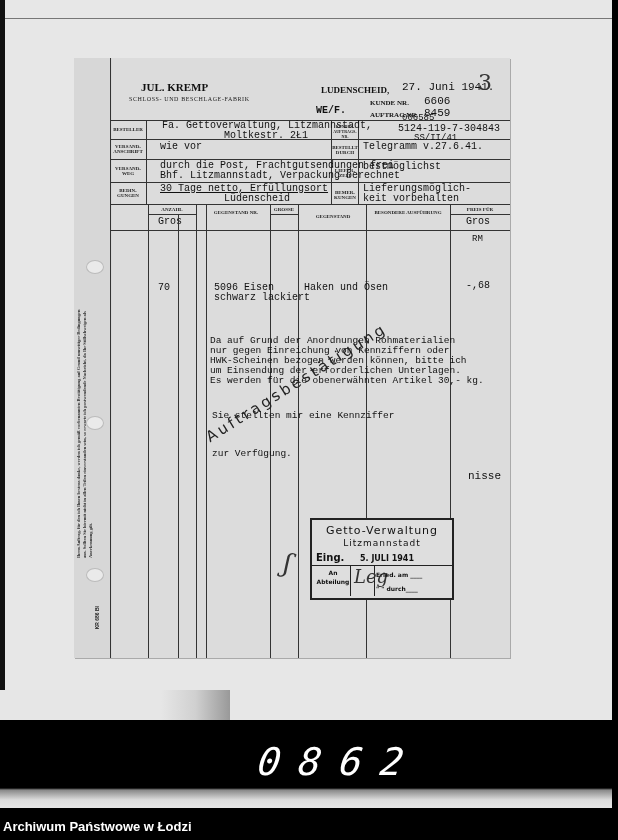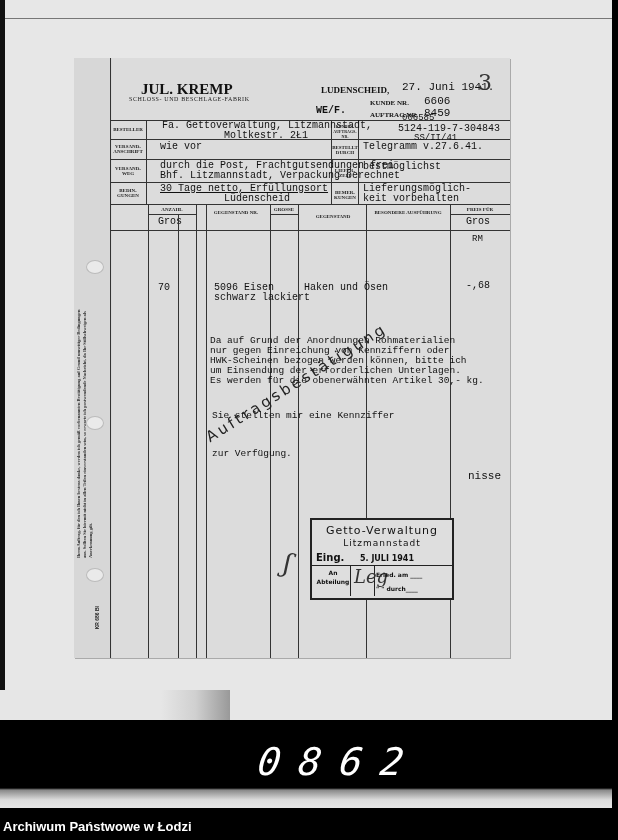--- a/index.html
+++ b/index.html
@@ -18,21 +18,21 @@
   .left-margin { position:absolute; left:0; top:0; width:38px; height:600px; background:#d7d7d7; }
   .punch-hole { position:absolute; left:12px; width:16px; height:12px; border-radius:50%; background:#eaeaea; border:1px solid #bbb; }
   .margin-text { position:absolute; left:2px; top:250px; width:32px; height:250px; font-size:4.5px; line-height:6px; color:#333; writing-mode:vertical-rl; transform:rotate(180deg); font-family:"Liberation Serif", serif; font-weight:bold; overflow:hidden; }
   .margin-code { position:absolute; left:20px; top:548px; font-size:5px; color:#222; writing-mode:vertical-rl; transform:rotate(180deg); font-family:"Liberation Sans", sans-serif; font-weight:bold; }
 
   .vline { position:absolute; width:1px; background:#333; }
   .hline { position:absolute; height:1px; background:#333; }
 
   .mono { font-family:"Liberation Mono", "DejaVu Sans Mono", monospace; color:#111; }
   .label-sm { position:absolute; font-family:"Liberation Serif", serif; font-weight:bold; font-size:5px; line-height:5px; text-align:center; color:#222; }
-  .company { position:absolute; left:67px; top:23px; font-family:"Liberation Serif", serif; font-weight:bold; font-size:15px; color:#111; }
+  .company { position:absolute; left:67px; top:23px; font-family:"Liberation Serif", serif; font-weight:bold; font-size:11px; color:#111; }
   .company-sub { position:absolute; left:55px; top:38px; font-family:"Liberation Serif", serif; font-size:6px; letter-spacing:0.6px; color:#222; }
   .city { position:absolute; left:247px; top:27px; font-family:"Liberation Serif", serif; font-weight:bold; font-size:9px; color:#111; }
   .small-caps { position:absolute; font-family:"Liberation Serif", serif; font-weight:bold; font-size:7px; color:#111; }
 
   .stamp-diag { position:absolute; left:138px; top:370px; font-family:"DejaVu Sans", sans-serif; font-size:15px; color:#222; transform:rotate(-32deg); transform-origin:left bottom; letter-spacing:3px; white-space:nowrap; }
   .recv-stamp { position:absolute; left:236px; top:460px; width:140px; height:78px; border:2px solid #222; background:#dedede; }
   .recv-title { position:absolute; left:0; top:4px; width:140px; text-align:center; font-family:"DejaVu Sans", sans-serif; font-size:11px; letter-spacing:1px; color:#111; }
   .recv-city { position:absolute; left:0; top:18px; width:140px; text-align:center; font-family:"DejaVu Sans", sans-serif; font-size:9px; letter-spacing:1px; color:#111; }
   .recv-eing { position:absolute; left:4px; top:32px; font-family:"DejaVu Sans", sans-serif; font-weight:bold; font-size:10px; color:#111; }
   .recv-date { position:absolute; left:48px; top:34px; font-family:"DejaVu Sans", sans-serif; font-weight:bold; font-size:8px; color:#111; }

